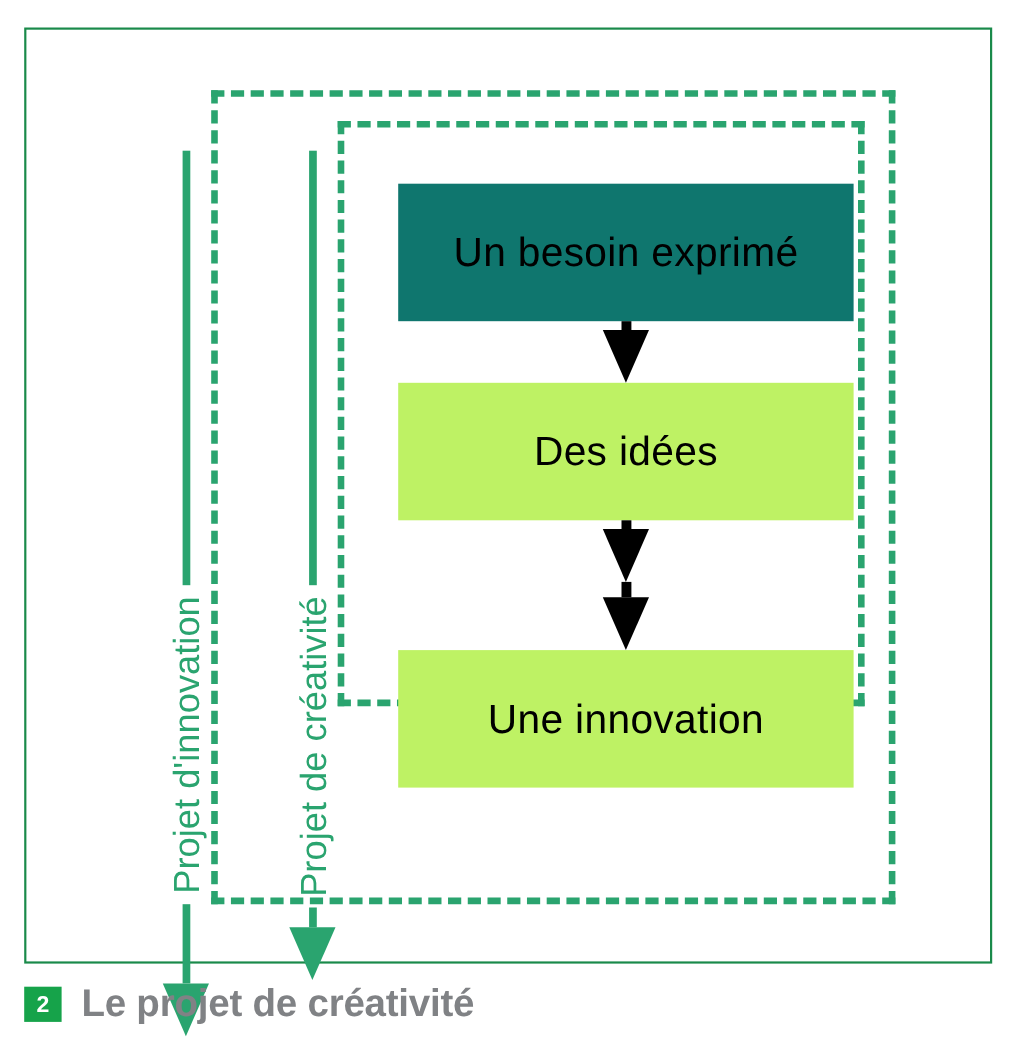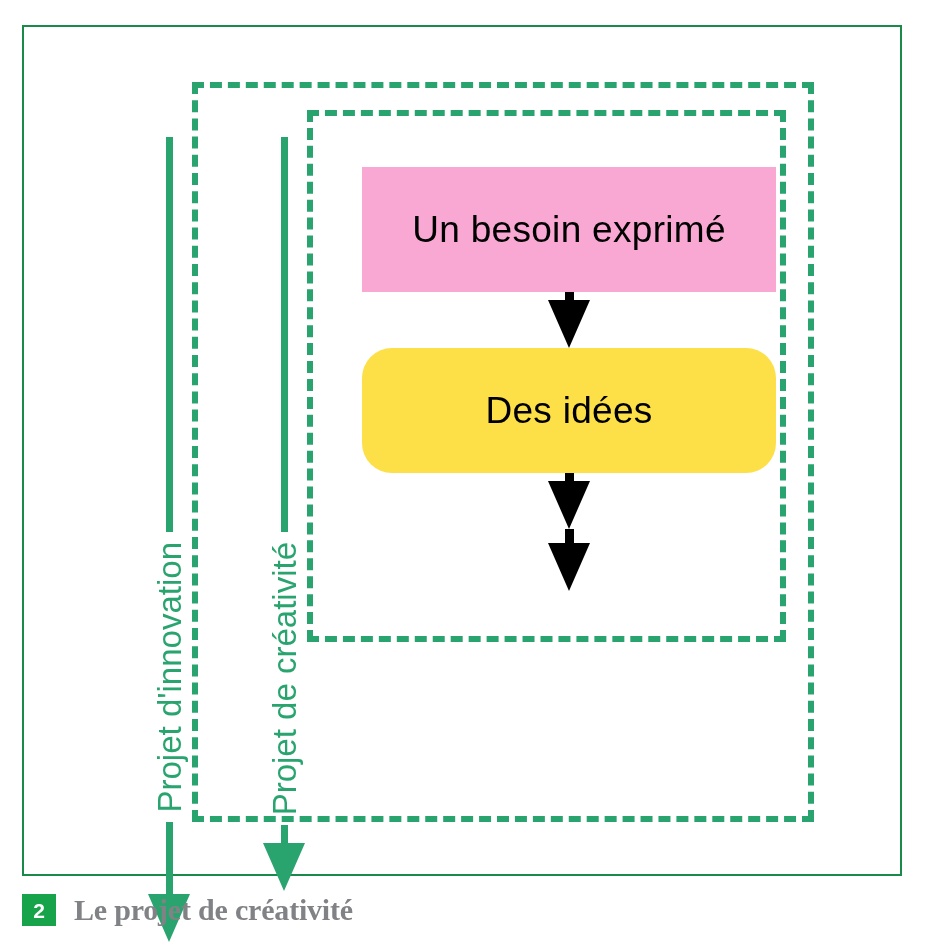--- a/index.html
+++ b/index.html
@@ -121,22 +121,22 @@
     width: 414px;
     display: flex;
     align-items: center;
     justify-content: center;
     font-size: 37px;
     color: #000000;
     letter-spacing: 0.3px;
   }
 
   .flow-box.tall { height: 125px; }
-  .flow-box.light { background: #f9a8d4; }
-  .flow-box.dark  { background: #fde047; border-radius: 30px; }
+  .flow-box.light { background: #0f766e; }
+  .flow-box.dark  { background: #bef264; }
 
   
   .flow-arrow {
     display: flex;
     flex-direction: column;
     align-items: center;
     justify-content: center;
   }
 
   .flow-arrow .stem {
@@ -178,26 +178,25 @@
     color: #ffffff;
     font-size: 21px;
     font-weight: bold;
     display: flex;
     align-items: center;
     justify-content: center;
     line-height: 1;
   }
 
   #caption-text {
-    font-size: 30px;
+    font-size: 35px;
     font-weight: bold;
     color: #808285;
     letter-spacing: -0.2px;
     white-space: nowrap;
-    font-family: Liberation Serif, serif;
   }
 </style>
 </head>
 <body>
 
 <div id="figure-frame">
 
   <div class="dashed-box" id="innovation-container"></div>
 
   <div class="dashed-box" id="creativity-container"></div>
@@ -235,20 +234,21 @@
       <div class="stem"></div>
       <div class="head"></div>
     </div>
 
 
     <div class="flow-arrow gap-3">
       <div class="stem"></div>
       <div class="head"></div>
     </div>
 
+    <div class="flow-box tall dark">Une innovation</div>
 
   </div>
 </div>
 
 <div id="caption">
   <div id="caption-badge">2</div>
   <div id="caption-text">Le projet de créativité</div>
 </div>
 
 </body></html>

